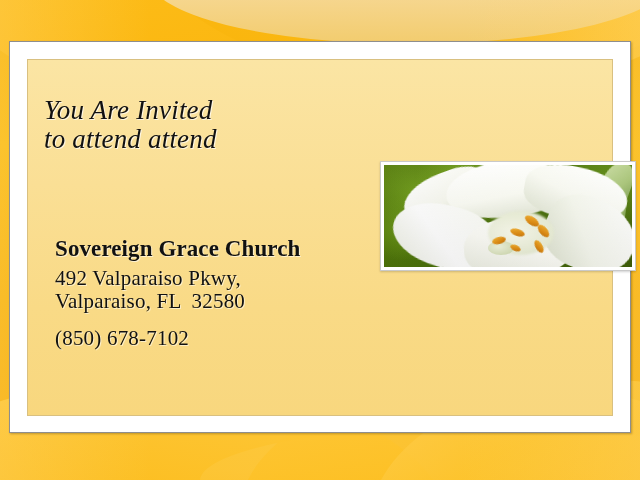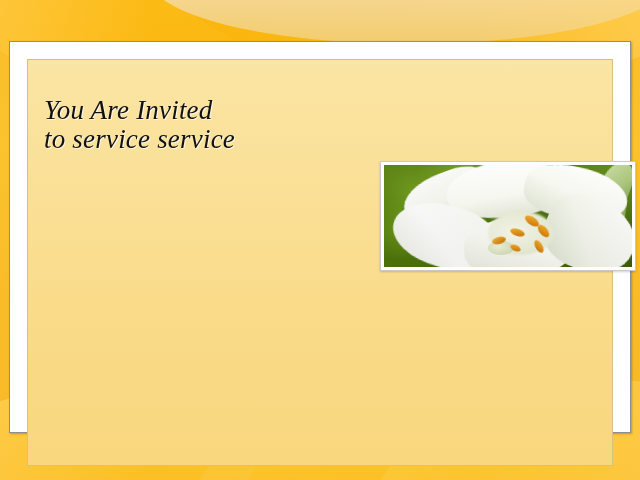--- a/index.html
+++ b/index.html
@@ -77,21 +77,21 @@
   
   #card-frame{
     position:absolute;left:9px;top:41px;width:622px;height:392px;
     background:#ffffff;
     border:1px solid #8e8e8e;
     box-sizing:border-box;
     box-shadow:1px 1px 2px rgba(0,0,0,.25);
   }
   
   #card-panel{
-    position:absolute;left:27px;top:59px;width:586px;height:407px;
+    position:absolute;left:27px;top:59px;width:586px;height:357px;
     box-sizing:border-box;
     border:1px solid #d9c080;
     background:linear-gradient(180deg,#fbe5a4 0%,#fadf95 35%,#f9da86 70%,#f8d77e 100%);
   }
   
   #headline{
     position:absolute;left:16px;top:36px;width:320px;
     font-style:italic;
     font-size:27px;
     line-height:29px;
@@ -246,23 +246,29 @@
   <div class="swirl sw-bot-3"></div>
   <div class="swirl sw-glow-l"></div>
   <div class="swirl sw-glow-r"></div>
 
   <div id="card-frame"></div>
 
   <div id="card-panel">
 
     <div id="headline">
       <span class="hl">You Are Invited</span>
-      <span class="hl">to service service</span>
+      <span class="hl">to attend attend</span>
     </div>
 
+    <div id="address-block">
+      <div id="church-name">Sovereign Grace Church</div>
+      <div class="addr-line" id="addr-street">492 Valparaiso Pkwy,</div>
+      <div class="addr-line" id="addr-city">Valparaiso, FL  32580</div>
+      <div class="addr-line" id="addr-phone">(850) 678-7102</div>
+    </div>
 
     <div id="photo-frame">
       <div id="photo">
         <div class="ph-bg"></div>
         <div class="ph-stem"></div>
         <div class="ph-bud"></div>
         <div class="petal p1"></div>
         <div class="petal p2"></div>
         <div class="petal p3"></div>
         <div class="petal p4"></div>

